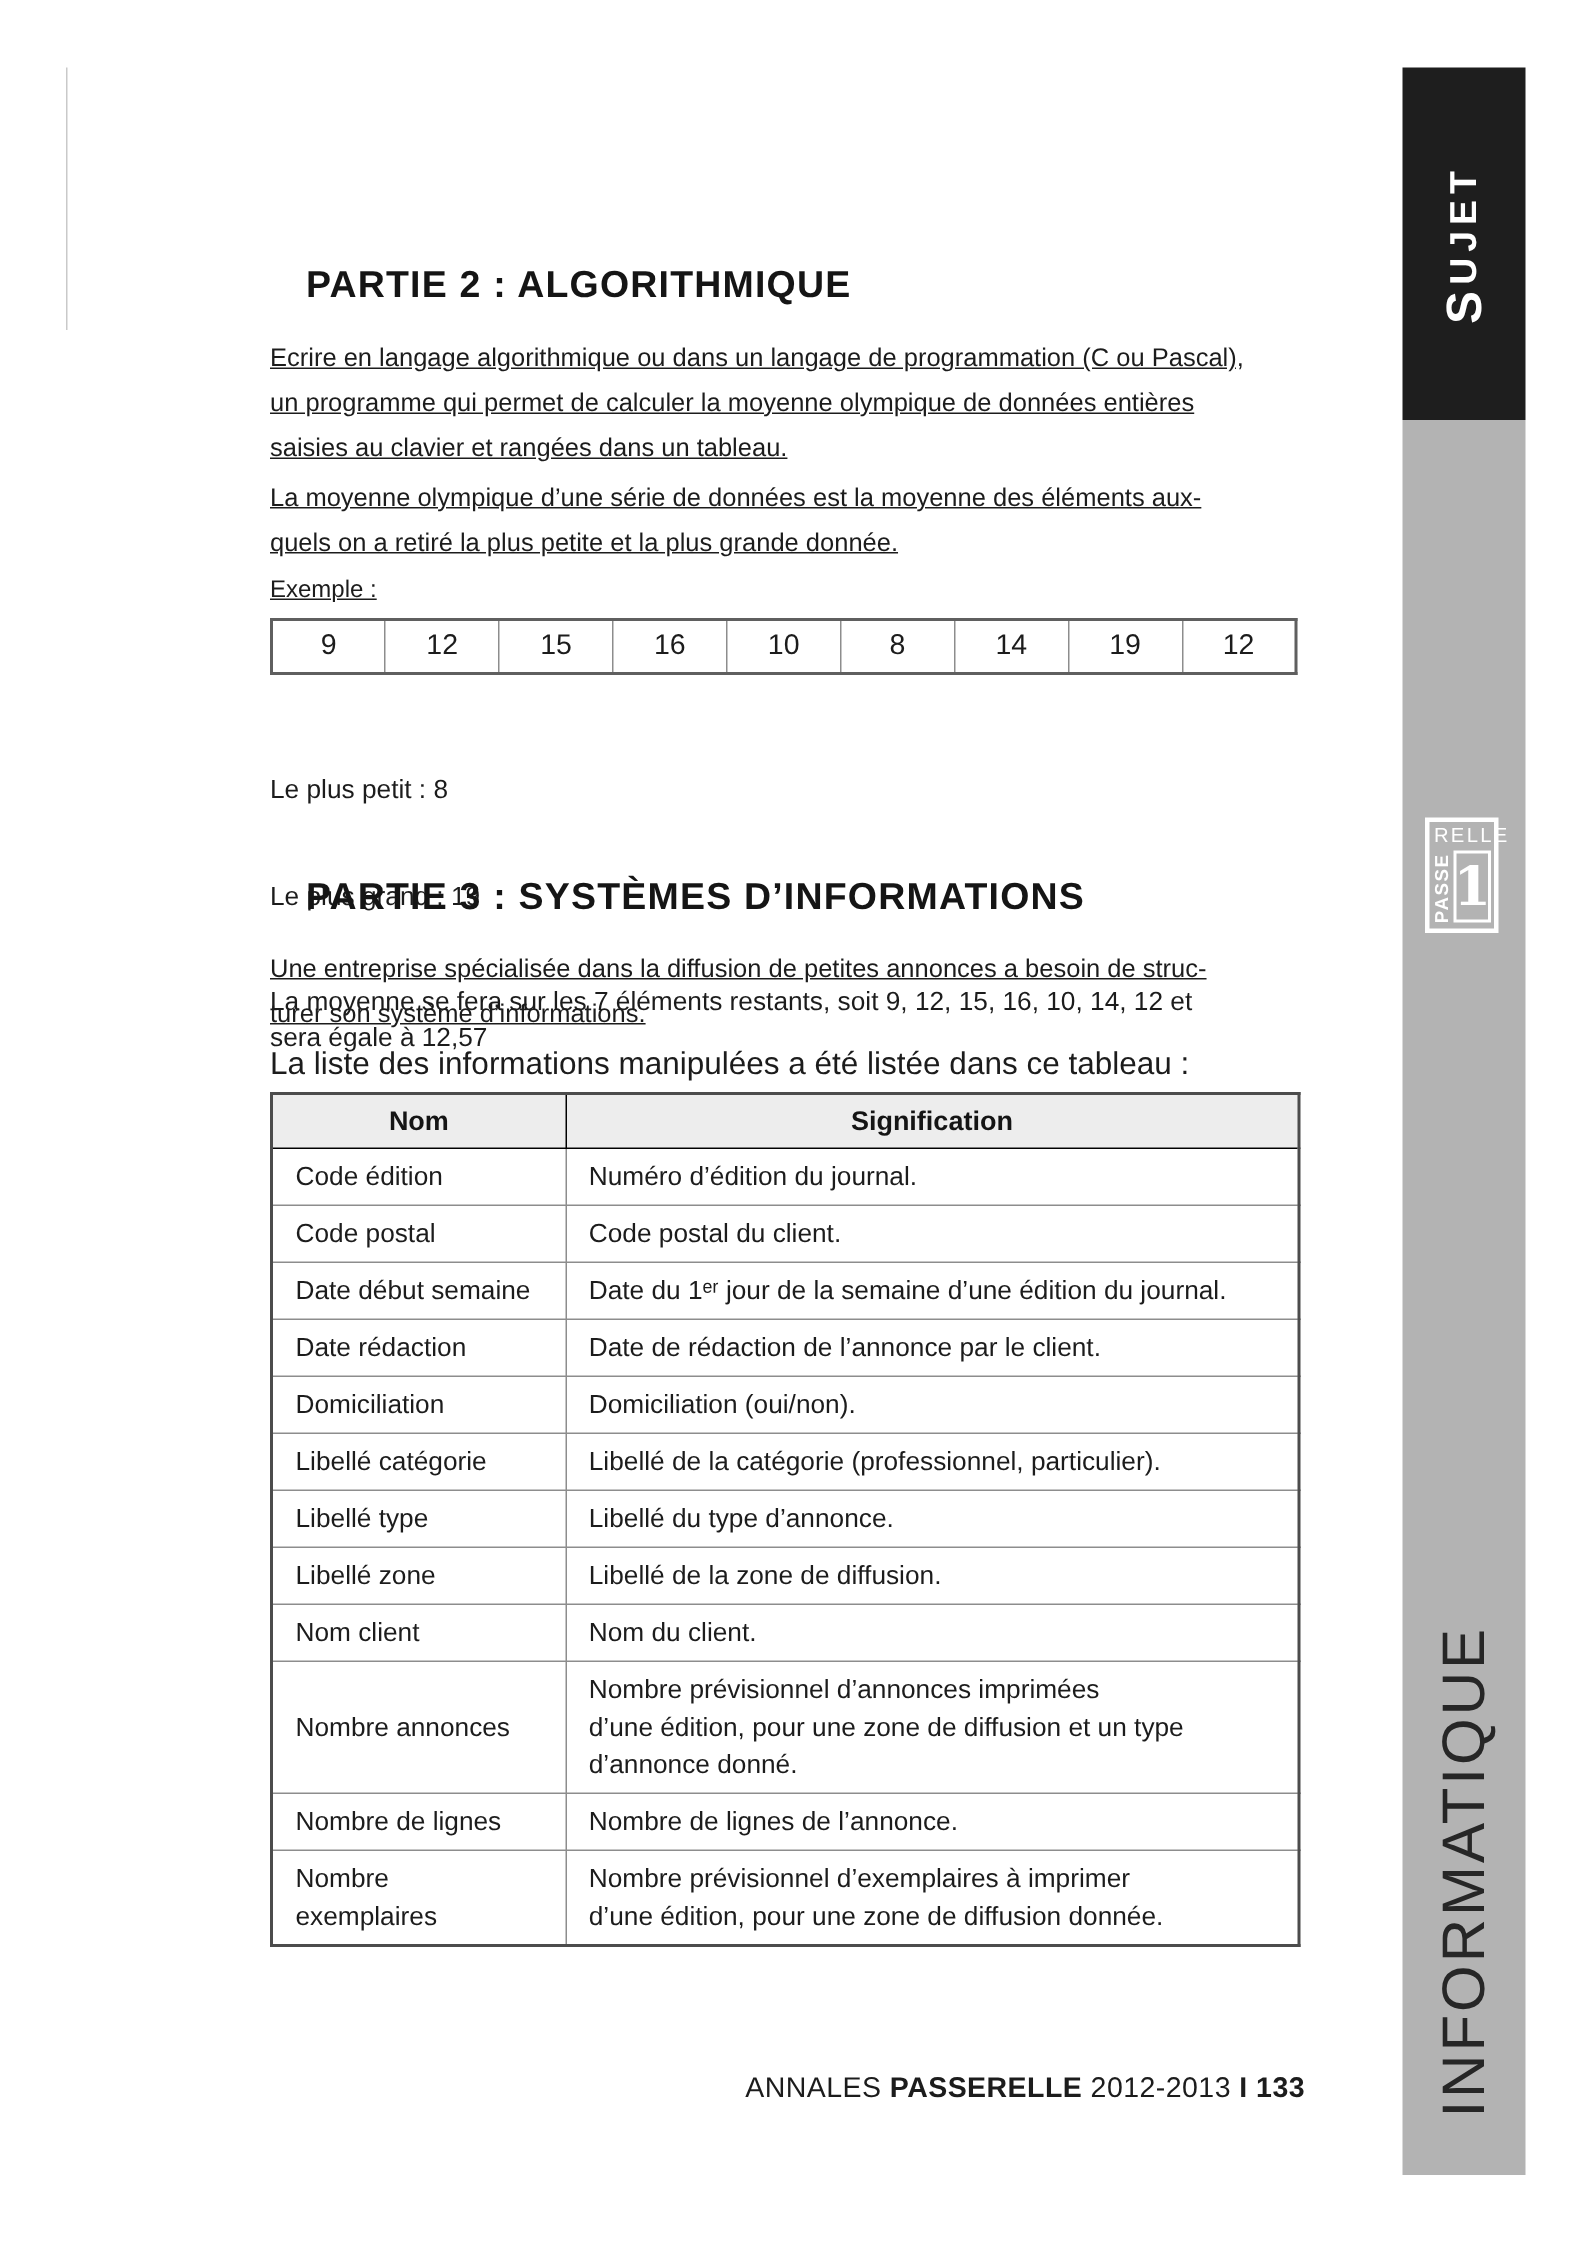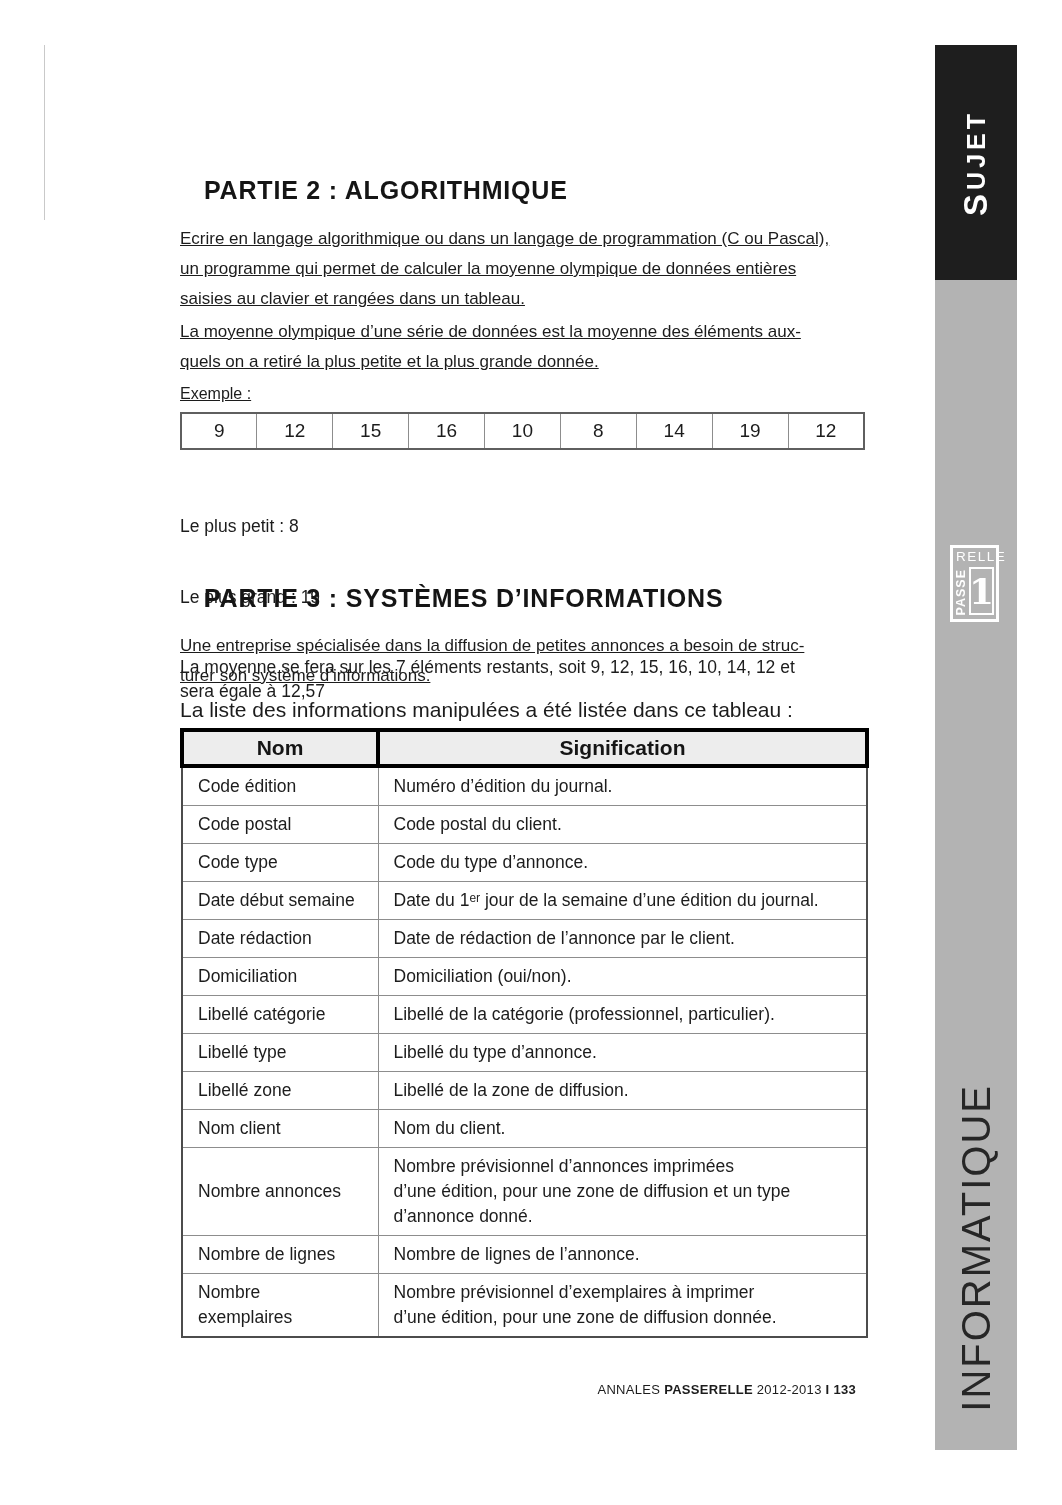--- a/index.html
+++ b/index.html
@@ -62,40 +62,40 @@
     font-size: 19px; color: #1c1c1c;
   }
   
   table.info {
     position: absolute; left: 0; top: 728px;
     width: 685px; table-layout: fixed;
     border-collapse: collapse;
     border: 2px solid #4c4c4c;
   }
   table.info th {
-    border: 4px solid #000000;
+    border: 1px solid #000000;
     background: #ededed;
     height: 36px;
-    font-size: 21px; font-weight: bold; text-align: center;
+    font-size: 18px; font-weight: bold; text-align: center;
     color: #151515;
   }
   table.info td {
     border: 1px solid #8d8d8d;
     font-size: 17.5px; line-height: 25px;
     padding: 6px 10px 6px 15px;
     vertical-align: middle;
     white-space: pre;
     color: #1c1c1c;
   }
   .col-nom { width: 196px; }
   .col-sig { width: 489px; }
   
   .footer {
-    position: absolute; left: 174px; top: 1382px; width: 682px;
-    text-align: right; font-size: 13px; letter-spacing: 0.3px;
+    position: absolute; left: 188px; top: 1382px; width: 682px;
+    text-align: right; font-size: 19px; letter-spacing: 0.3px;
     color: #1c1c1c; white-space: pre;
   }
   .footer .bold { font-weight: bold; }
   
   .vtext { writing-mode: vertical-rl; transform: rotate(180deg); white-space: nowrap; }
   .side-tab {
     position: absolute; left: 935px; top: 45px;
     width: 82px; height: 235px;
     background: #1e1e1e;
     display: flex; align-items: center; justify-content: center;
@@ -203,24 +203,20 @@
       </tr>
       <tr>
         <td>Code édition</td>
         <td>Numéro d’édition du journal.</td>
       </tr>
       <tr>
         <td>Code postal</td>
         <td>Code postal du client.</td>
       </tr>
       <tr>
-        <td>Code type</td>
-        <td>Code du type d’annonce.</td>
-      </tr>
-      <tr>
         <td>Date début semaine</td>
         <td>Date du 1ᵉʳ jour de la semaine d’une édition du journal.</td>
       </tr>
       <tr>
         <td>Date rédaction</td>
         <td>Date de rédaction de l’annonce par le client.</td>
       </tr>
       <tr>
         <td>Domiciliation</td>
         <td>Domiciliation (oui/non).</td>

